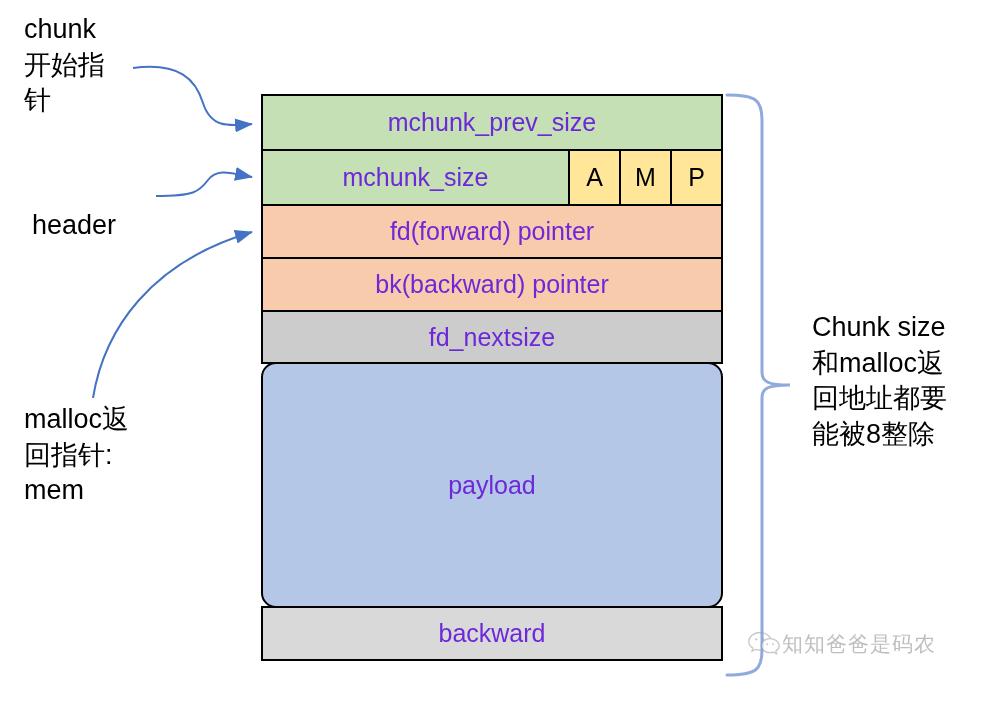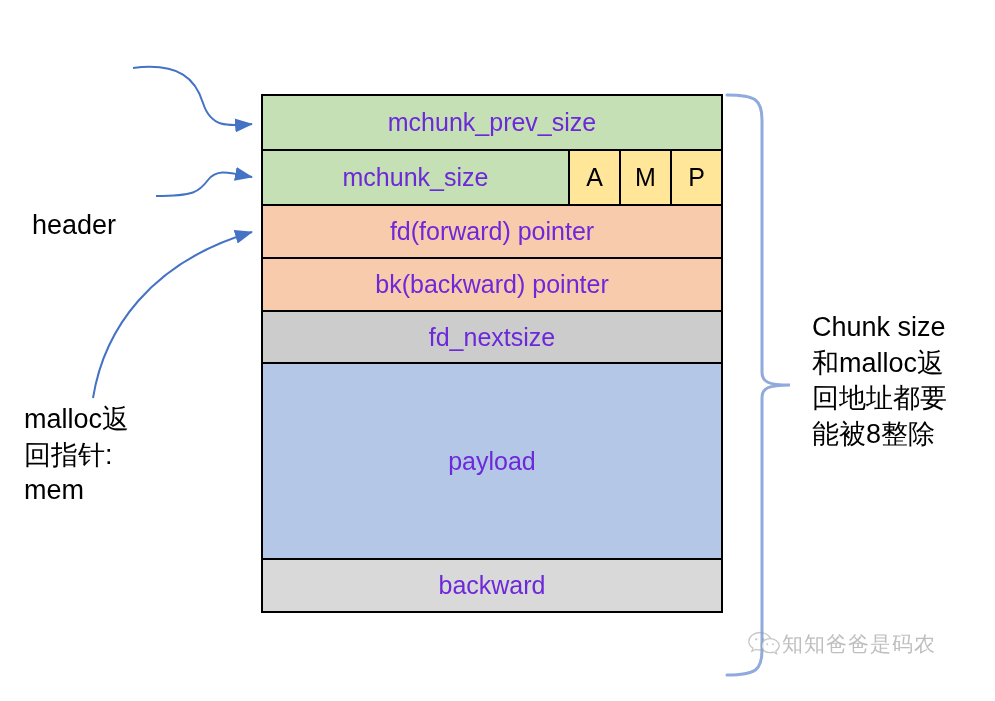--- a/index.html
+++ b/index.html
@@ -38,21 +38,21 @@
   .chunk-row:first-child { margin-top: 0; }
   .row-label {
     font-size: 25px;
     line-height: 1;
     color: #6d28d9;
     white-space: nowrap;
   }
   .row-green  { background: #c5e0b4; height: 57px; }
   .row-orange { background: #f8cbad; height: 55px; }
   .row-gray   { background: #cccccc; height: 54px; }
-  .row-blue   { background: #b4c7e7; height: 198px; }
+  .row-blue   { background: #b4c7e7; height: 246px; border-radius: 15px; }
   .row-pad    { background: #d9d9d9; height: 55px; }
 
   
   .row-size { padding: 0; justify-content: flex-start; }
   .size-main {
     flex: 1 1 auto;
     height: 100%;
     display: flex;
     align-items: center;
     justify-content: center;
@@ -106,20 +106,23 @@
     color: #8a8a8a;
     letter-spacing: 1px;
     white-space: nowrap;
   }
 </style>
 </head>
 <body>
 
 <div id="canvas">
 
+  <div class="note" id="note-chunk">chunk
+开始指
+针</div>
 
   <div class="note" id="note-header">header</div>
 
   <div class="note" id="note-mem">malloc返
 回指针:
 mem</div>
 
   <div class="note" id="note-align">Chunk size
 和malloc返
 回地址都要

